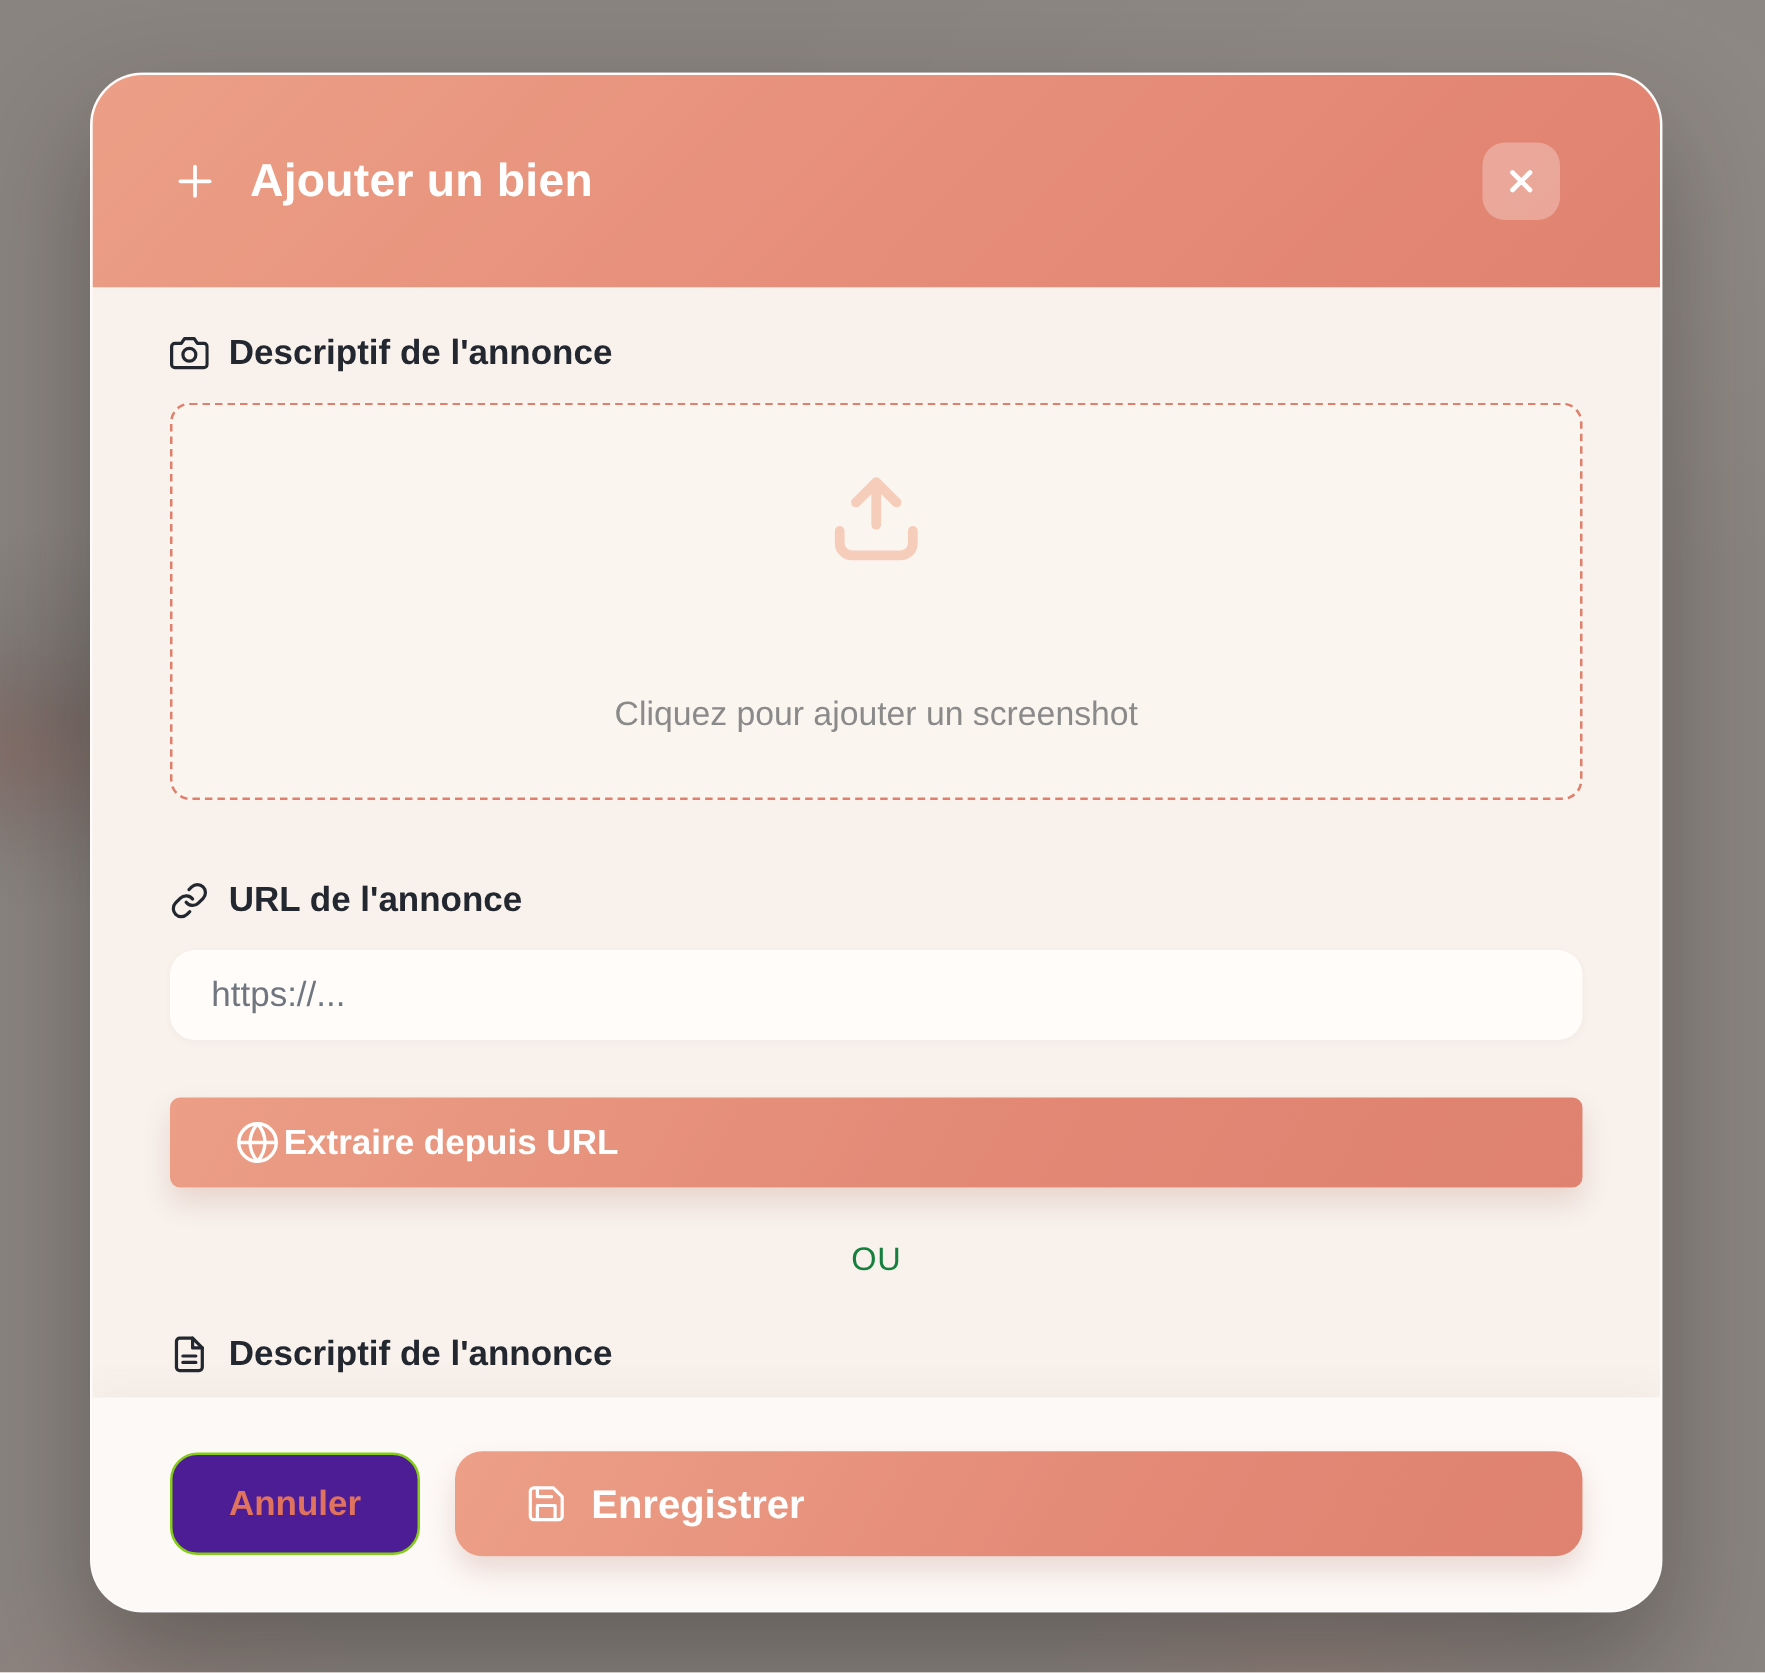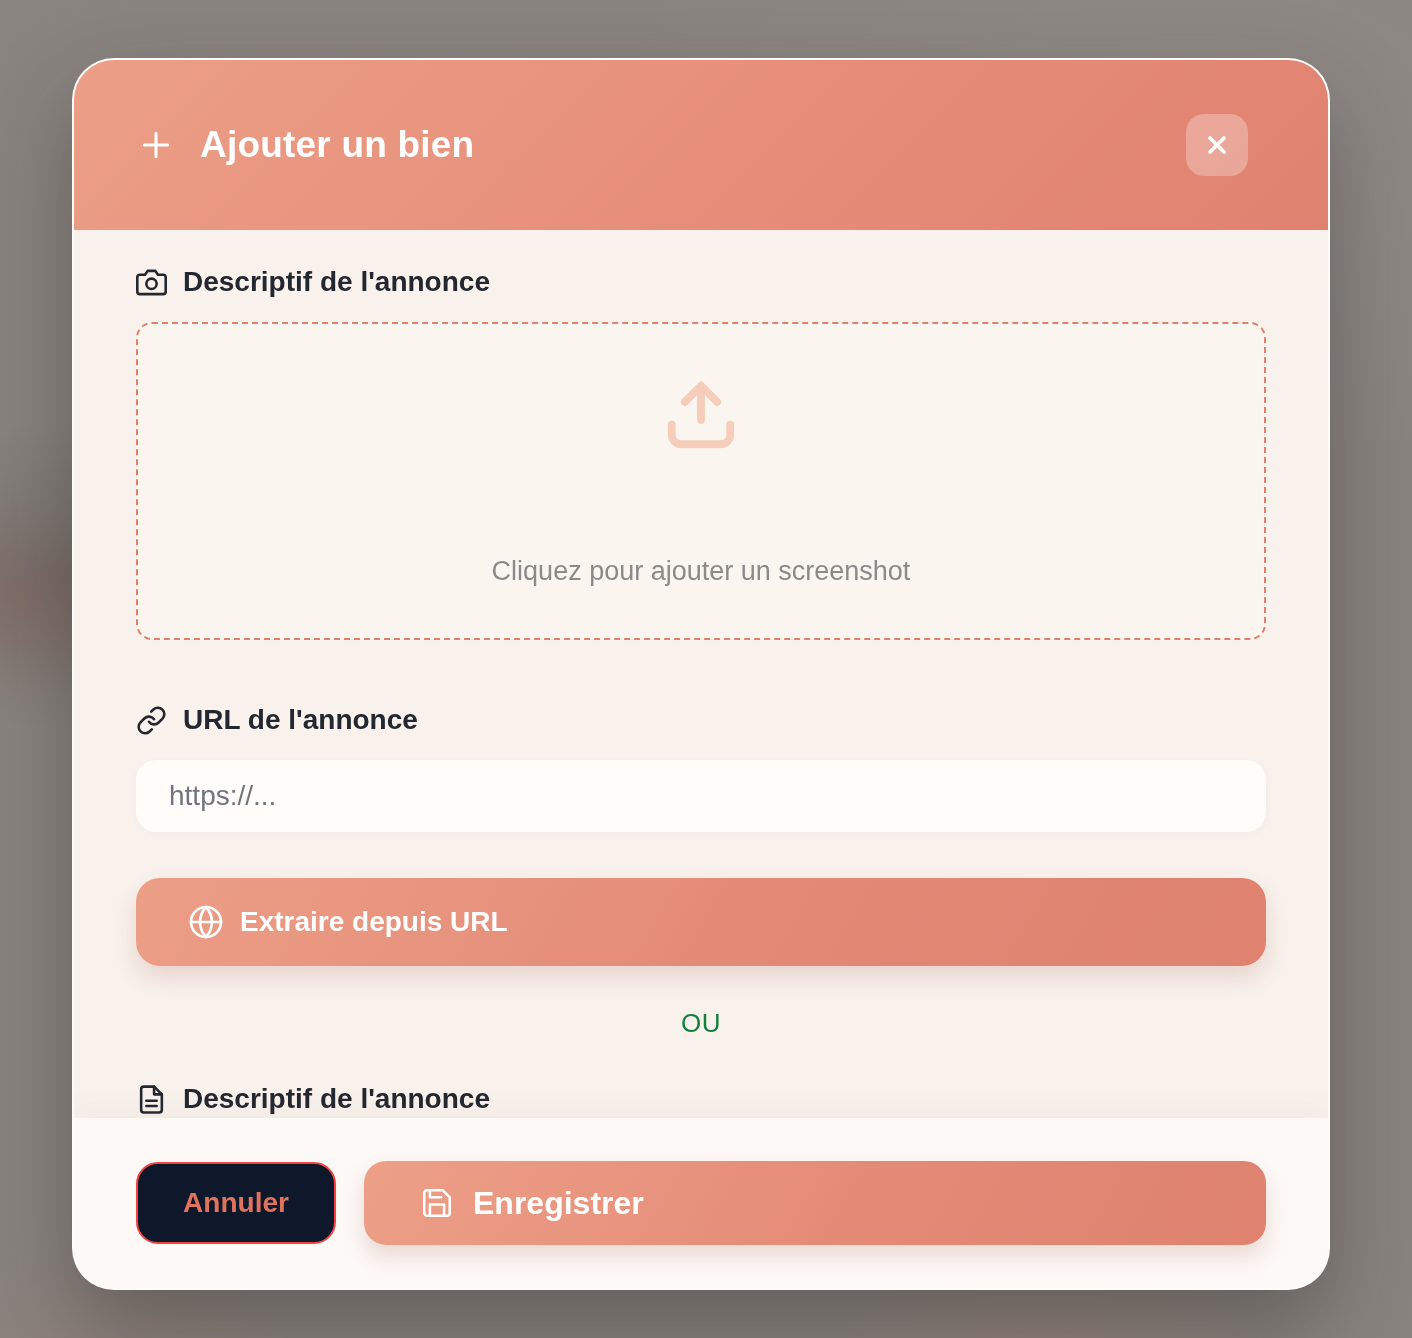--- a/index.html
+++ b/index.html
@@ -89,26 +89,26 @@
     background: #fffcfa;
     padding: 0 33px;
     font-size: 28px; color: #3a3f47;
     font-family: "Liberation Sans", sans-serif;
     box-shadow: 0 2px 6px rgba(120,90,80,0.04);
   }
   .url-input::placeholder { color: #70767f; }
 
   .extract-btn {
     margin-top: 46px;
-    width: 100%; height: 88px;
+    width: 100%; height: 72px;
     border: none; cursor: pointer;
-    border-radius: 24px;
+    border-radius: 8px;
     background: linear-gradient(120deg, #ec9e86 0%, #e28875 60%, #df8270 100%);
     display: flex; align-items: center;
-    padding: 0 52px; gap: 16px;
+    padding: 0 52px; gap: 3px;
     color: #ffffff; font-size: 28px; font-weight: 700;
     font-family: "Liberation Sans", sans-serif;
     box-shadow: 0 12px 22px rgba(160,90,70,0.18);
   }
   .extract-btn svg { width: 36px; height: 36px; flex: 0 0 auto; }
 
   .divider-text {
     margin-top: 42px;
     text-align: center;
     font-size: 26px; color: #15803d; letter-spacing: 0.5px;
@@ -119,22 +119,22 @@
   
   .modal-footer {
     flex: 0 0 170px; height: 170px;
     background: #fdf9f7;
     box-shadow: 0 -10px 24px rgba(150,110,95,0.05);
     display: flex; align-items: center;
     padding: 0 62px; gap: 28px;
   }
   .cancel-btn {
     width: 200px; height: 82px; flex: 0 0 auto;
-    background: #0f172a;
-    border: 2px solid #ef4444;
+    background: #4c1d95;
+    border: 2px solid #84cc16;
     border-radius: 22px;
     color: #e0735e; font-size: 28px; font-weight: 700;
     font-family: "Liberation Sans", sans-serif;
     cursor: pointer;
     display: flex; align-items: center; justify-content: center; text-align: center;
   }
   .save-btn {
     flex: 1 1 auto; height: 84px;
     border: none; cursor: pointer;
     border-radius: 22px;

